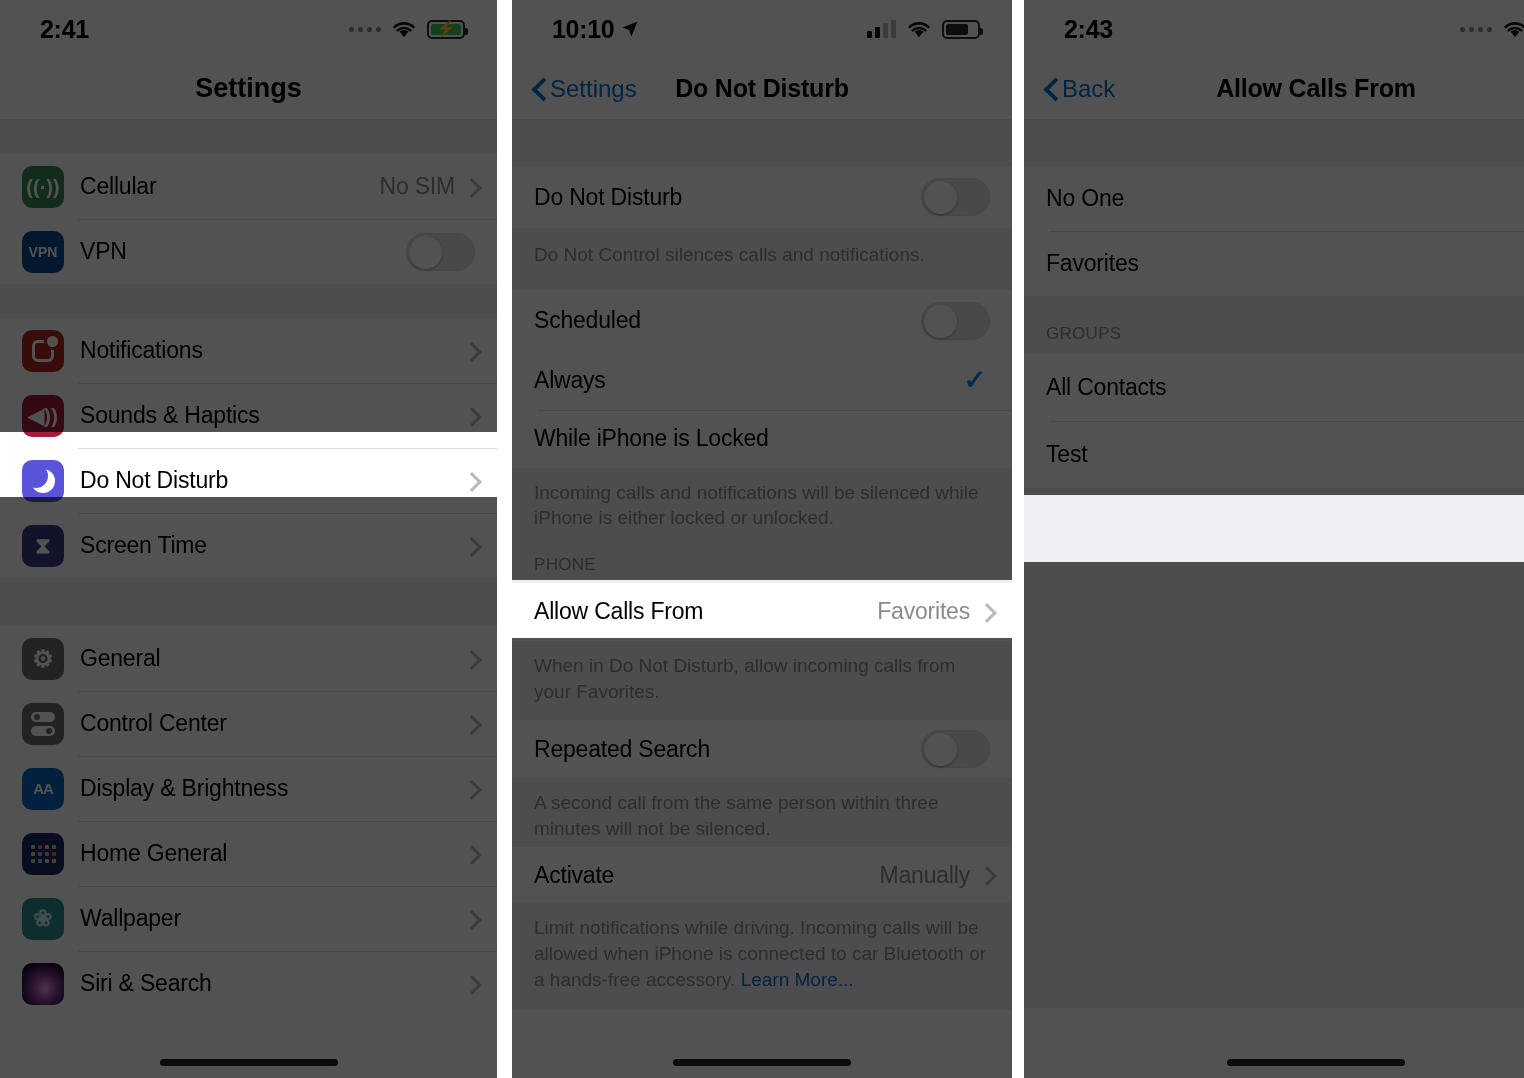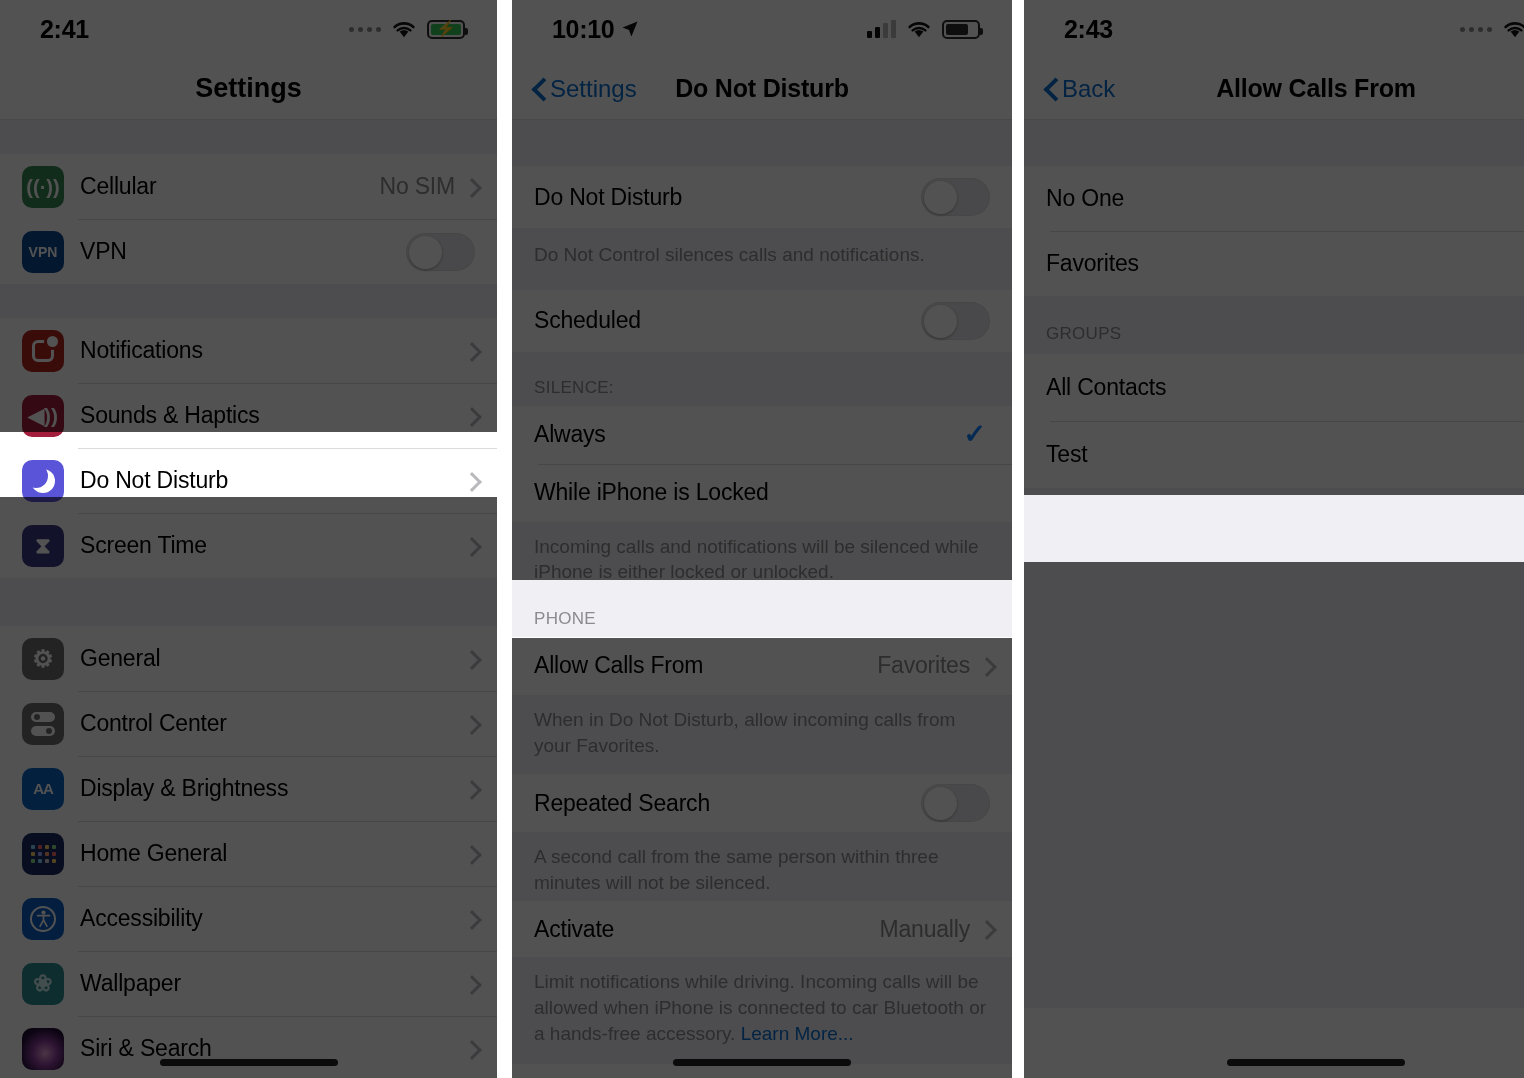--- a/index.html
+++ b/index.html
@@ -367,32 +367,20 @@
                 <i style="background:#8ee08e"></i>
                   <i style="background:#7fd6ff"></i>
                   <i style="background:#d0d0d0"></i>
                   <i style="background:#ffd166"></i>
               </span>
             </span>
             <span class="row-label">Home General</span>
             <span class="chev"></span>
           </div>
           <div class="row">
-            <span class="ico ico-acc">
-              <span class="accglyph">
-                <svg width="15" height="17" viewBox="0 0 15 17">
-                  <circle cx="7.5" cy="2.6" r="2.1" fill="#fff"></circle>
-                  <path d="M1.5 5.6 h12 M7.5 5.6 v4.6 M7.5 10.2 l-3.4 6 M7.5 10.2 l3.4 6" stroke="#fff" stroke-width="1.7" fill="none" stroke-linecap="round"></path>
-                </svg>
-              </span>
-            </span>
-            <span class="row-label">Accessibility</span>
-            <span class="chev"></span>
-          </div>
-          <div class="row">
             <span class="ico ico-wall">
                 <span class="wallglyph">❀</span>
               </span>
             <span class="row-label">Wallpaper</span>
             <span class="chev"></span>
           </div>
           <div class="row">
             <span class="ico ico-siri">
                 <span class="siriglyph"></span>
               </span>
@@ -462,21 +450,20 @@
 
         <div class="list">
           <div class="row noicon" style="min-height:62px">
             <span class="row-label">Scheduled</span>
             <span class="toggle">
                 <span class="knob"></span>
               </span>
           </div>
         </div>
 
-        <div class="sec-header">SILENCE:</div>
         <div class="list">
           <div class="row noicon" style="min-height:58px">
             <span class="row-label">Always</span>
             <span class="check">✓</span>
           </div>
           <div class="row noicon" style="min-height:58px">
             <span class="row-label">While iPhone is Locked</span>
           </div>
         </div>
         <div class="footer-note" style="padding-top:12px;padding-bottom:10px">Incoming calls and notifications will be silenced while iPhone is either locked or unlocked.</div>

